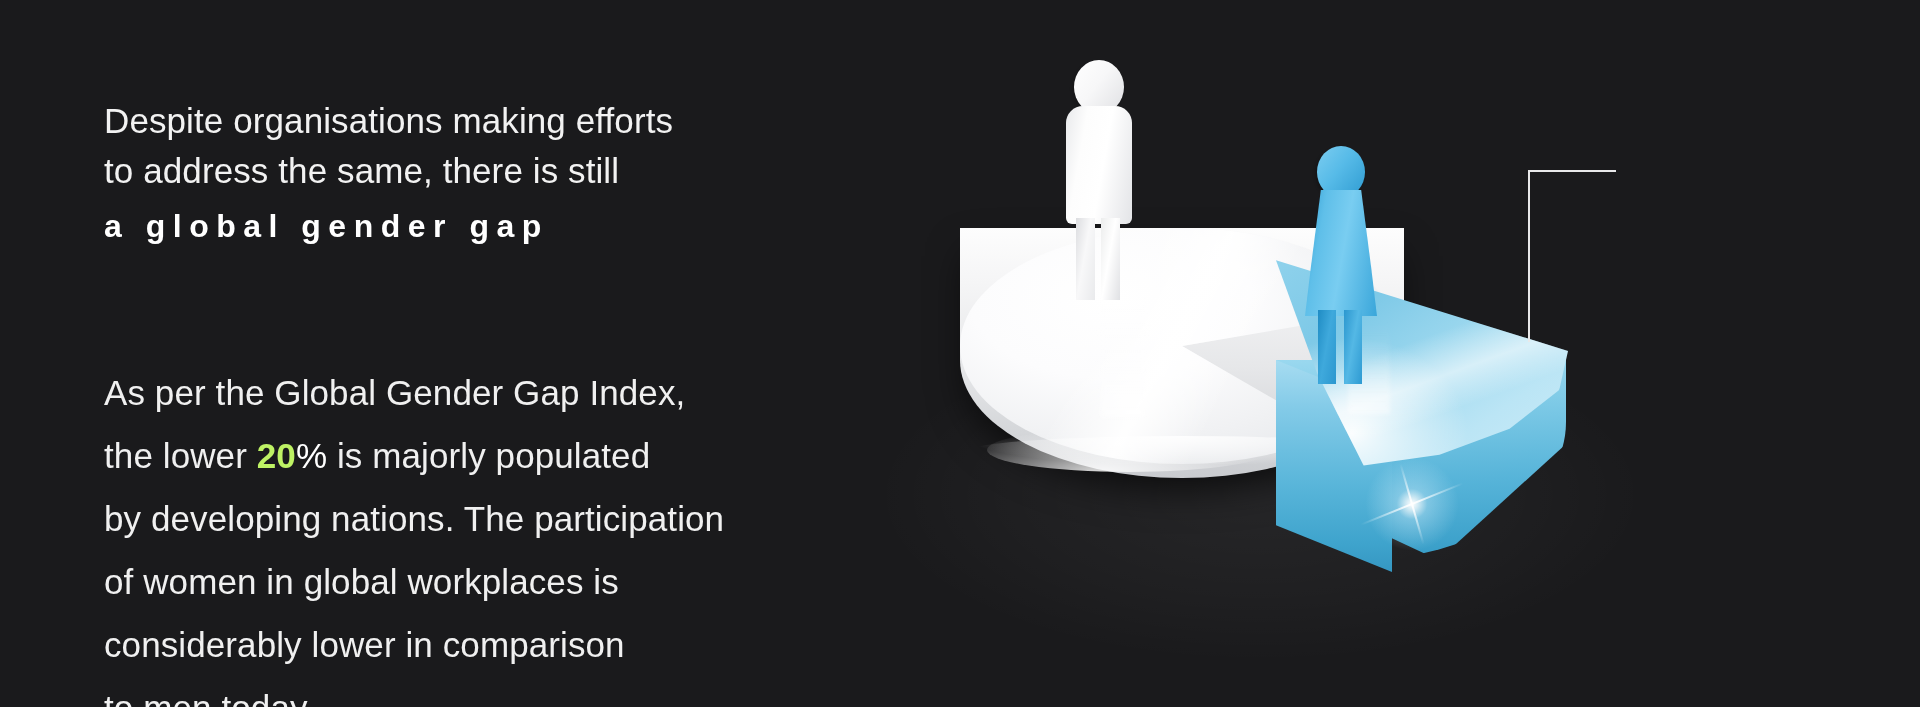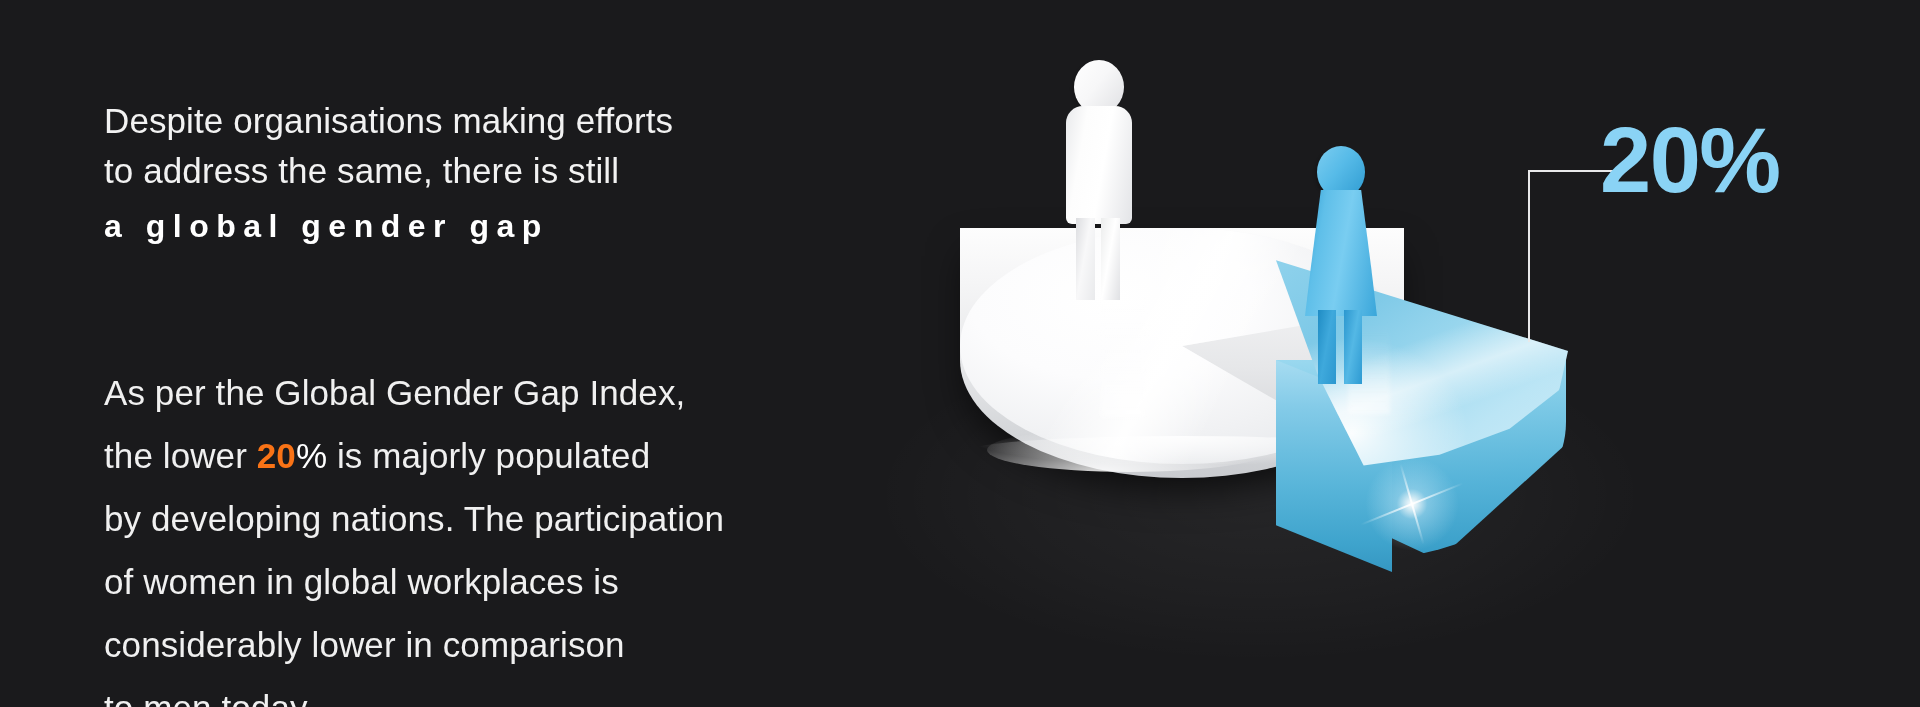--- a/index.html
+++ b/index.html
@@ -56,21 +56,21 @@
 
   .body-para {
     margin-top:46px;
     color:#f0f0f0;
     font-size:35px;
     line-height:63px;
     font-weight:300;
     letter-spacing:0.1px;
     white-space:pre-line;
   }
-  .body-para .hl { font-weight:bold; color:#f97316; }
+  .body-para .hl { font-weight:bold; color:#bef264; }
   .body-para .hl-pct { font-weight:300; color:#ffffff; }
 
   
   .chart-stage {
     position:absolute;
     left:960px; top:60px;
     width:700px; height:560px;
   }
 
   
@@ -324,15 +324,14 @@
     <div class="figure fig-woman">
       <div class="fig-head"></div>
       <div class="fig-body"></div>
       <div class="fig-leg-l"></div>
       <div class="fig-leg-r"></div>
     </div>
   </div>
 
   <div class="callout-line-v"></div>
   <div class="callout-line-h"></div>
-  <div class="callout-value">20%</div>
 
 </div>
 
 </body></html>

